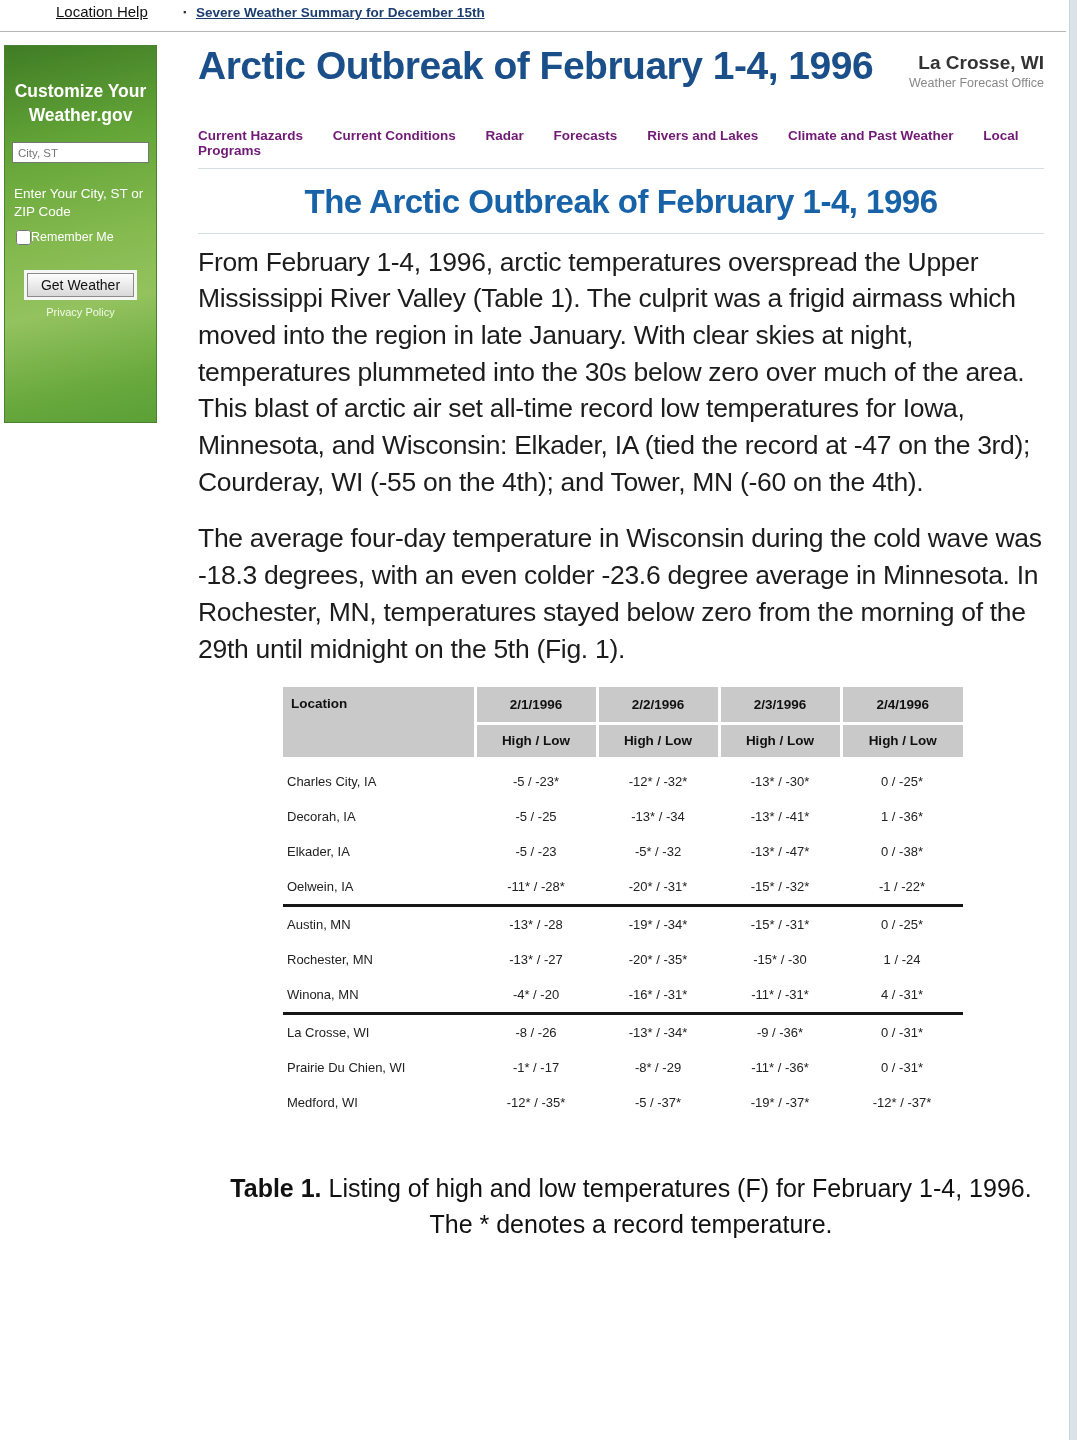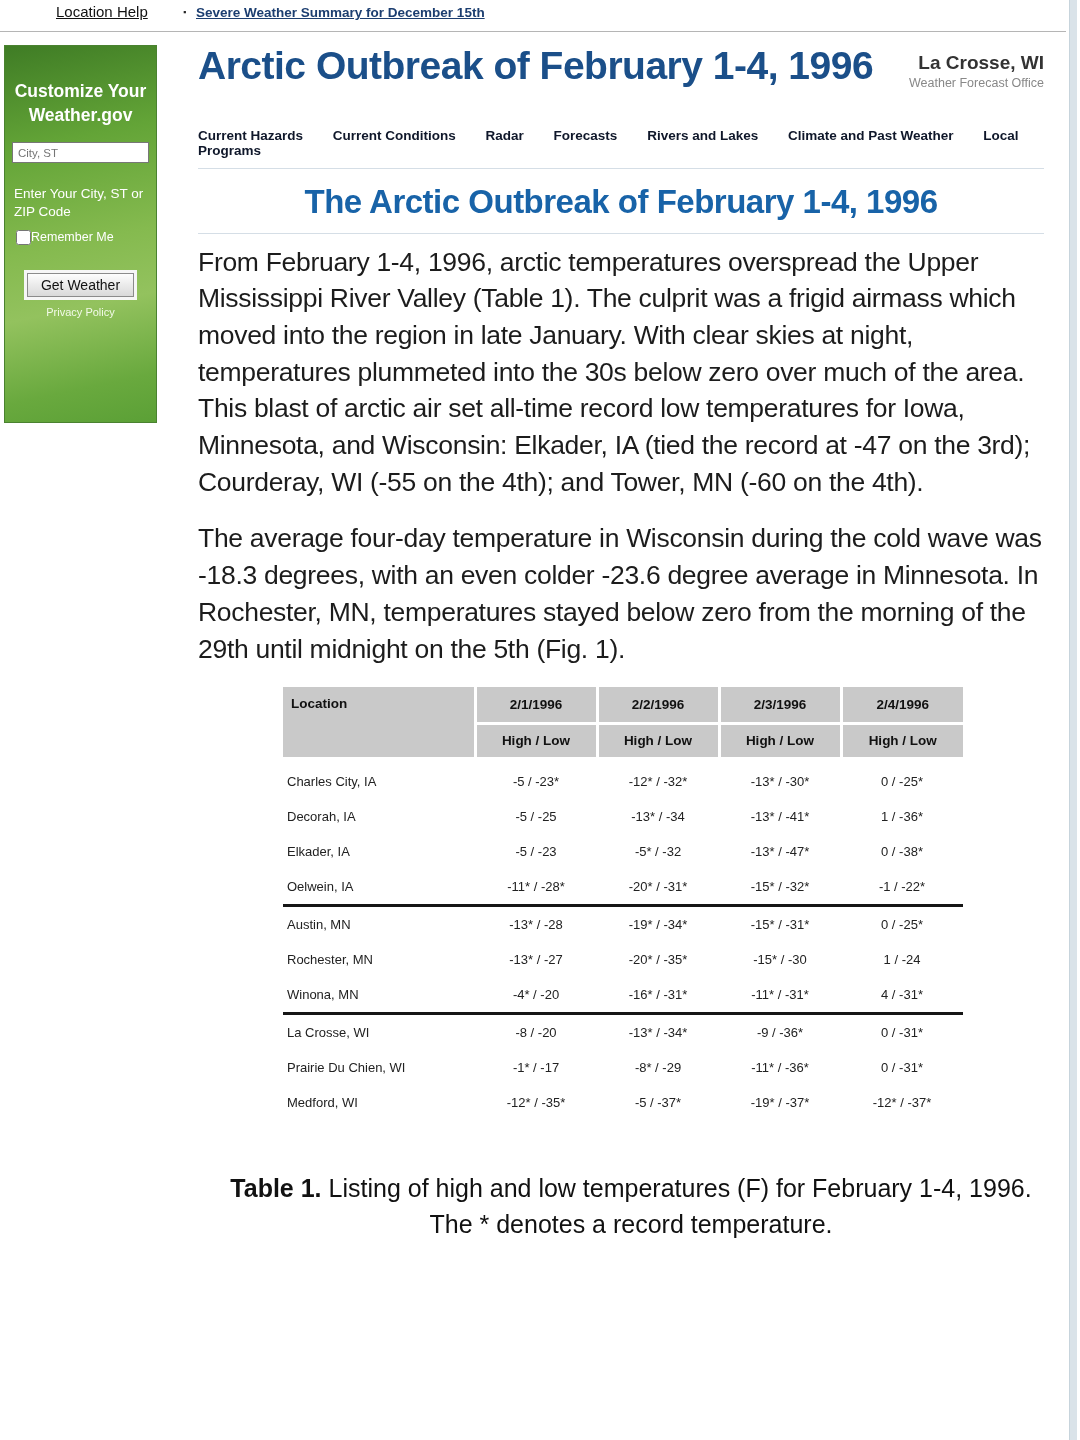--- a/index.html
+++ b/index.html
@@ -42,21 +42,21 @@
   .page-title { font-size:39px; font-weight:bold; color:#1b4f89; line-height:1.12; letter-spacing:-0.5px; margin:6px 0 0 0; width:710px; }
   .office { position:absolute; right:20px; top:14px; text-align:right; }
   .office-name { font-size:19px; font-weight:bold; color:#333; }
   .office-sub { font-size:12.5px; color:#888; margin-top:2px; }
 
   .breadcrumb { margin-top:7px; font-size:21px; color:#222; }
   .breadcrumb a { color:#3279ab; text-decoration:underline; }
   .crumb-sep { margin:0 6px; }
 
   .mainnav { margin-top:40px; font-size:13.5px; font-weight:bold; }
-  .mainnav a { color:#0f172a; text-decoration:none; margin-right:26px; }
+  .mainnav a { color:#701a75; text-decoration:none; margin-right:26px; }
   .rule { border:none; border-top:1px solid #d5dee6; margin:10px 0 0 0; width:846px; }
 
   .article-heading { font-size:33px; font-weight:bold; color:#1863a8; text-align:center; letter-spacing:-0.5px; margin:14px 0 12px 0; width:846px; }
 
   .body-text { font-size:26.5px; line-height:1.385; letter-spacing:-0.3px; color:#1c1c1c; width:848px; margin:10px 0 20px 0; }
 
   
   .temps-table { border-collapse:collapse; margin:18px auto 0; margin-left:85px; }
   .temps-table th {
     background:#c9c9c9; color:#111; font-size:13.5px; font-weight:bold;
@@ -181,21 +181,21 @@
         </tr>
         <tr>
           <td class="loc">Winona, MN</td>
           <td>-4* / -20</td>
           <td>-16* / -31*</td>
           <td>-11* / -31*</td>
           <td>4 / -31*</td>
         </tr>
         <tr class="group-start">
           <td class="loc">La Crosse, WI</td>
-          <td>-8 / -20</td>
+          <td>-8 / -26</td>
           <td>-13* / -34*</td>
           <td>-9 / -36*</td>
           <td>0 / -31*</td>
         </tr>
         <tr>
           <td class="loc">Prairie Du Chien, WI</td>
           <td>-1* / -17</td>
           <td>-8* / -29</td>
           <td>-11* / -36*</td>
           <td>0 / -31*</td>

